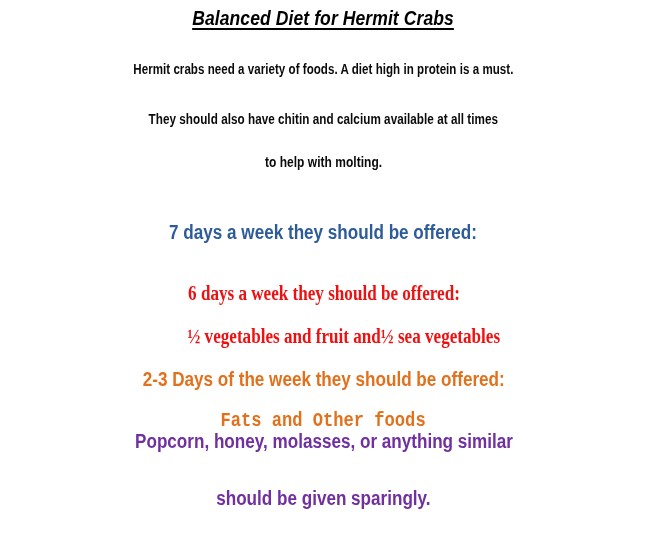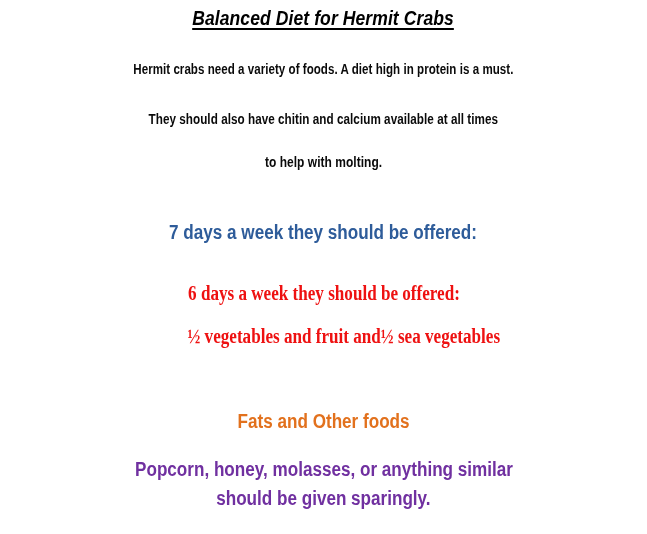--- a/index.html
+++ b/index.html
@@ -97,26 +97,29 @@
 
 
   <div class="line red" style="top:283px;">
     <span>6 days a week they should be offered:</span>
   </div>
 
   <div class="line red" style="top:326px;padding-left:41px;">
     <span>½ vegetables and fruit and½ sea vegetables</span>
   </div>
 
+  <div class="line orange" style="top:369px;">
+    <span>2-3 Days of the week they should be offered:</span>
+  </div>
 
-  <div class="line orange" style="top:411px;">
+  <div class="line orange" style="top:411px;font-family:Liberation Mono, monospace;">
     <span>Fats and Other foods</span>
   </div>
 
-  <div class="line purple" style="top:459px;text-decoration:underline;">
+  <div class="line purple" style="top:431px;text-decoration:underline;">
     <span>Popcorn, honey, molasses, or anything similar</span>
   </div>
 
   <div class="line purple" style="top:488px;">
     <span>should be given sparingly.</span>
   </div>
 
 </div>
 
 </body></html>

